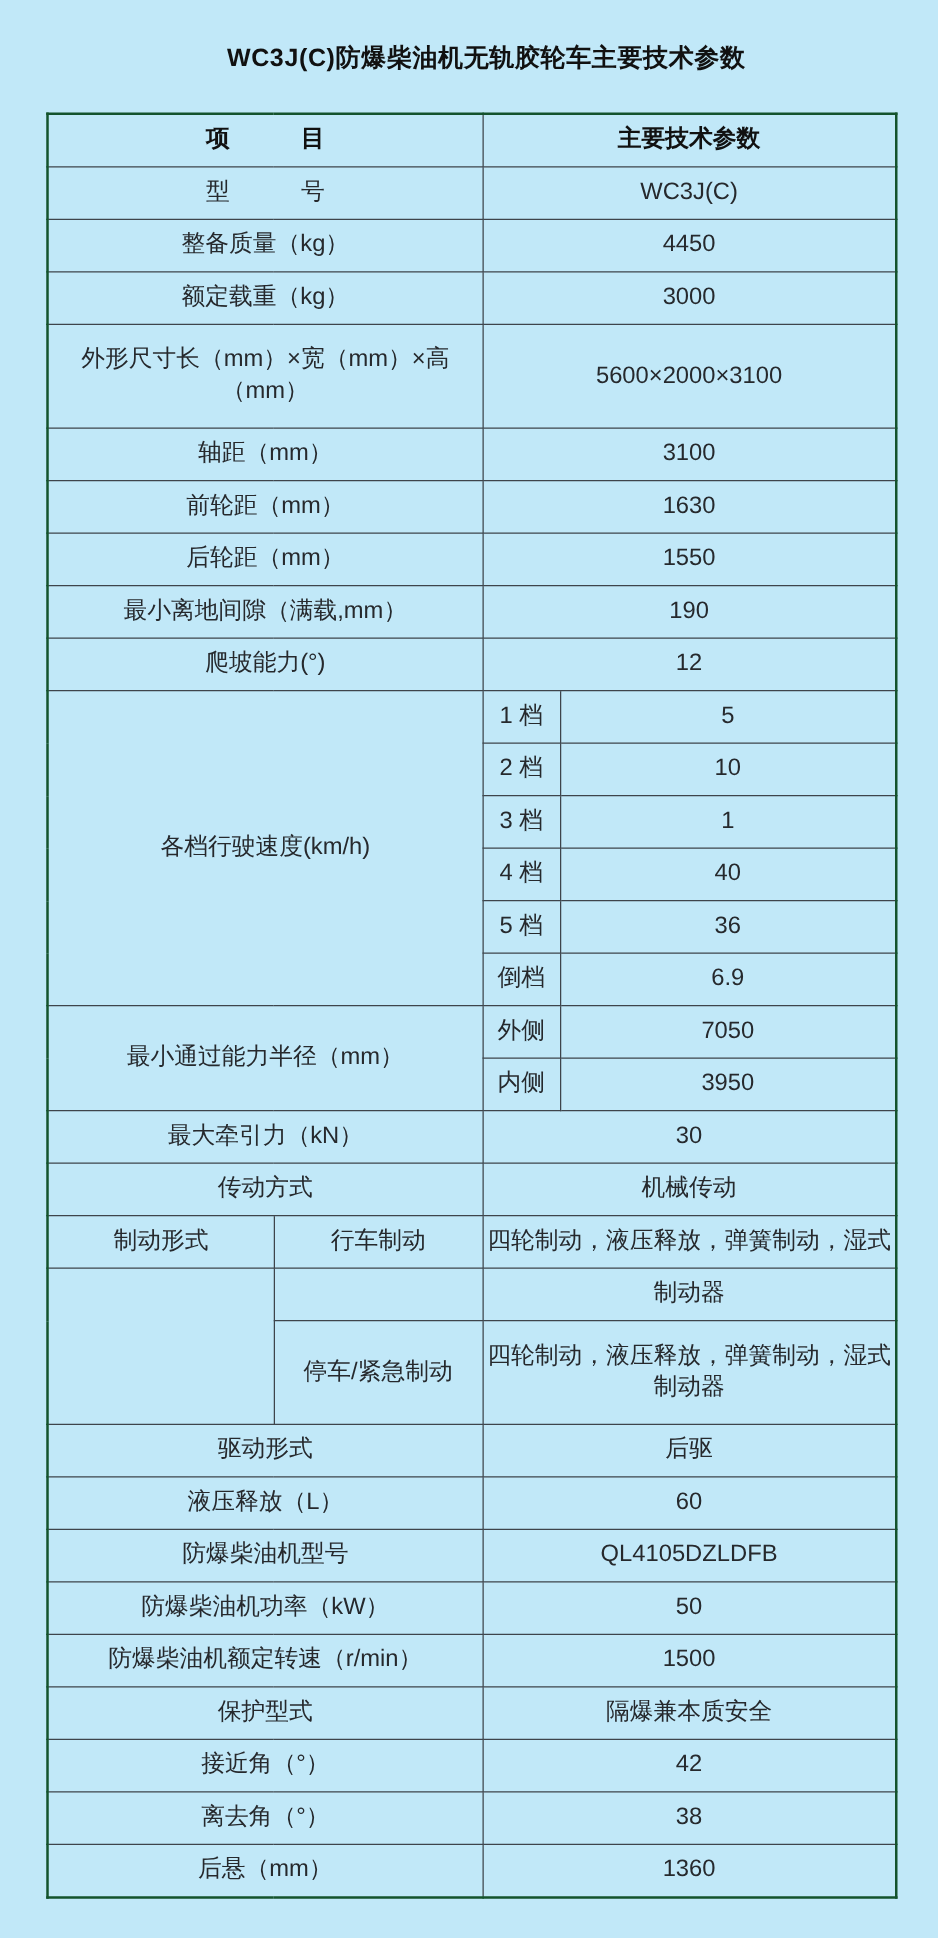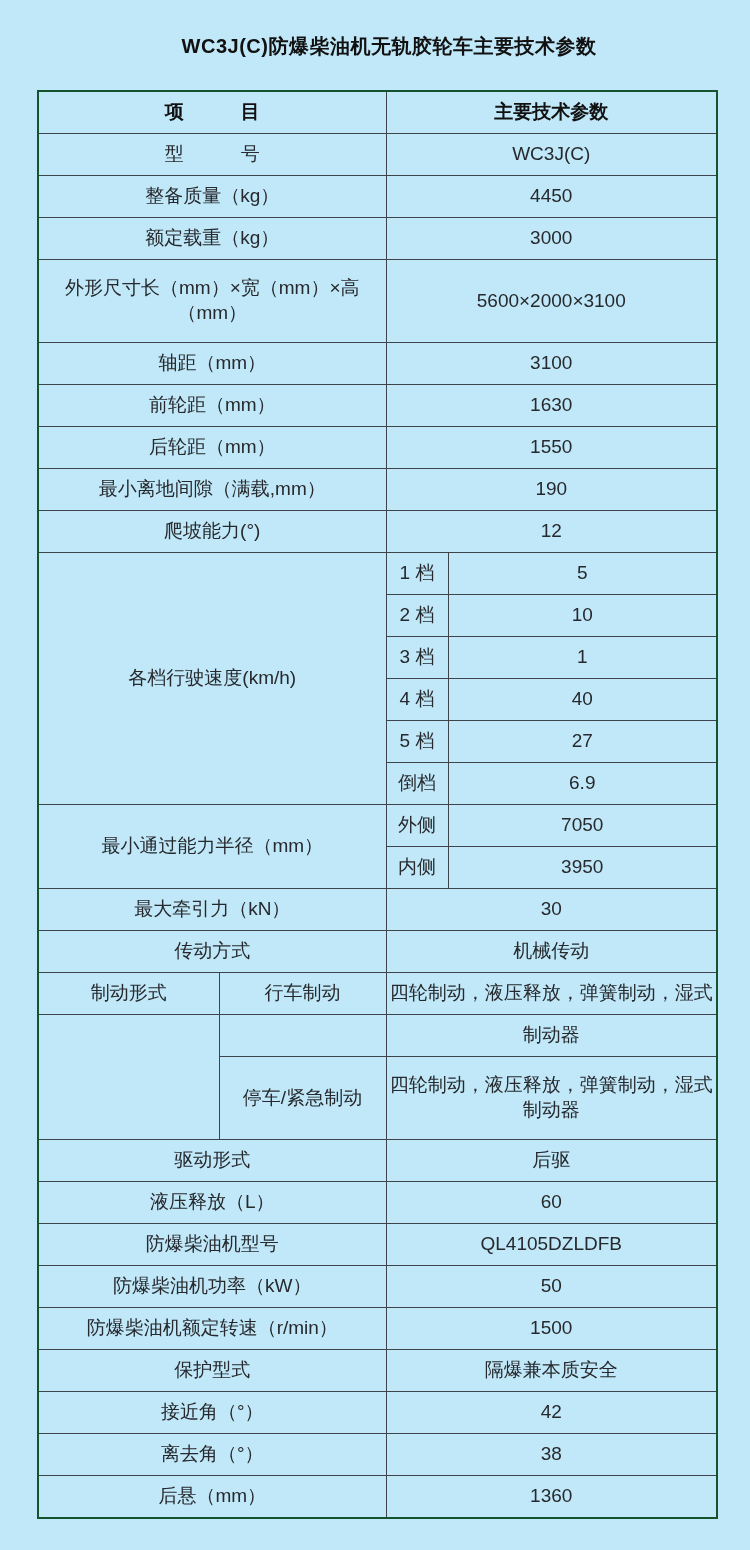--- a/index.html
+++ b/index.html
@@ -122,21 +122,21 @@
       <tr>
         <td>3 档</td>
         <td>1</td>
       </tr>
       <tr>
         <td>4 档</td>
         <td>40</td>
       </tr>
       <tr>
         <td>5 档</td>
-        <td>27</td>
+        <td>36</td>
       </tr>
       <tr>
         <td>倒档</td>
         <td>6.9</td>
       </tr>
 
       <tr>
         <td colspan="2" rowspan="2">最小通过能力半径（mm）</td>
         <td>外侧</td>
         <td>7050</td>

